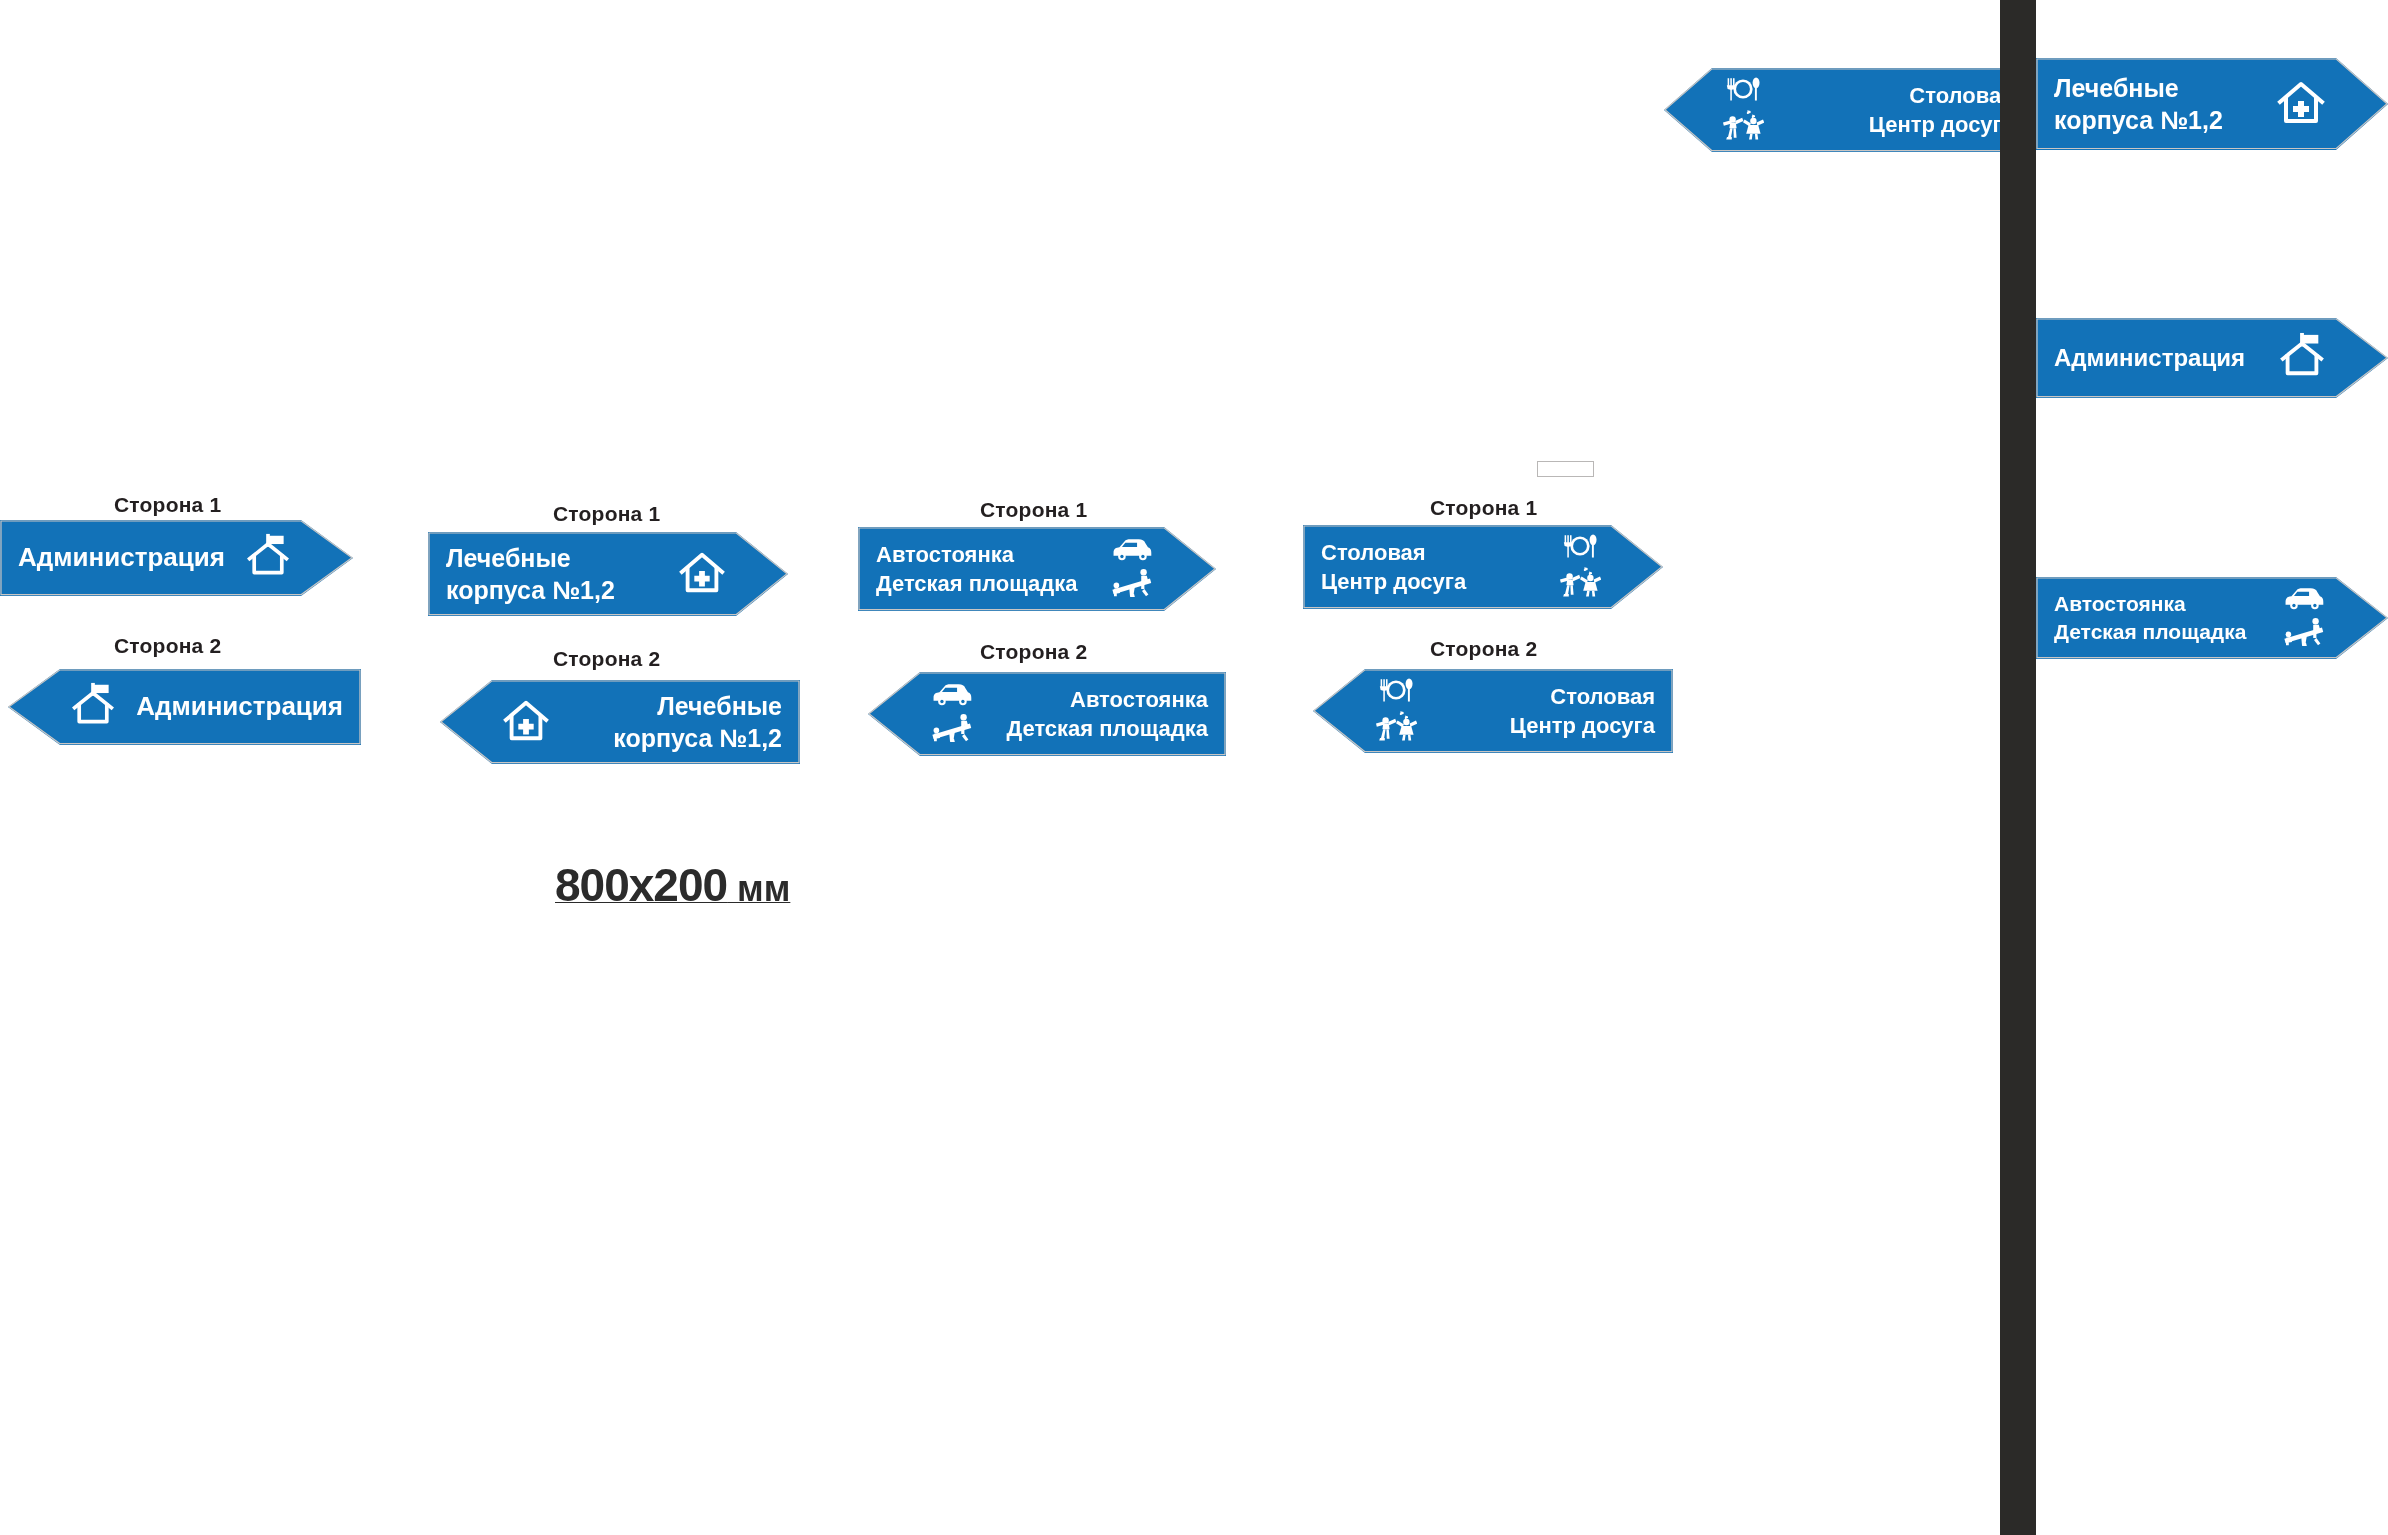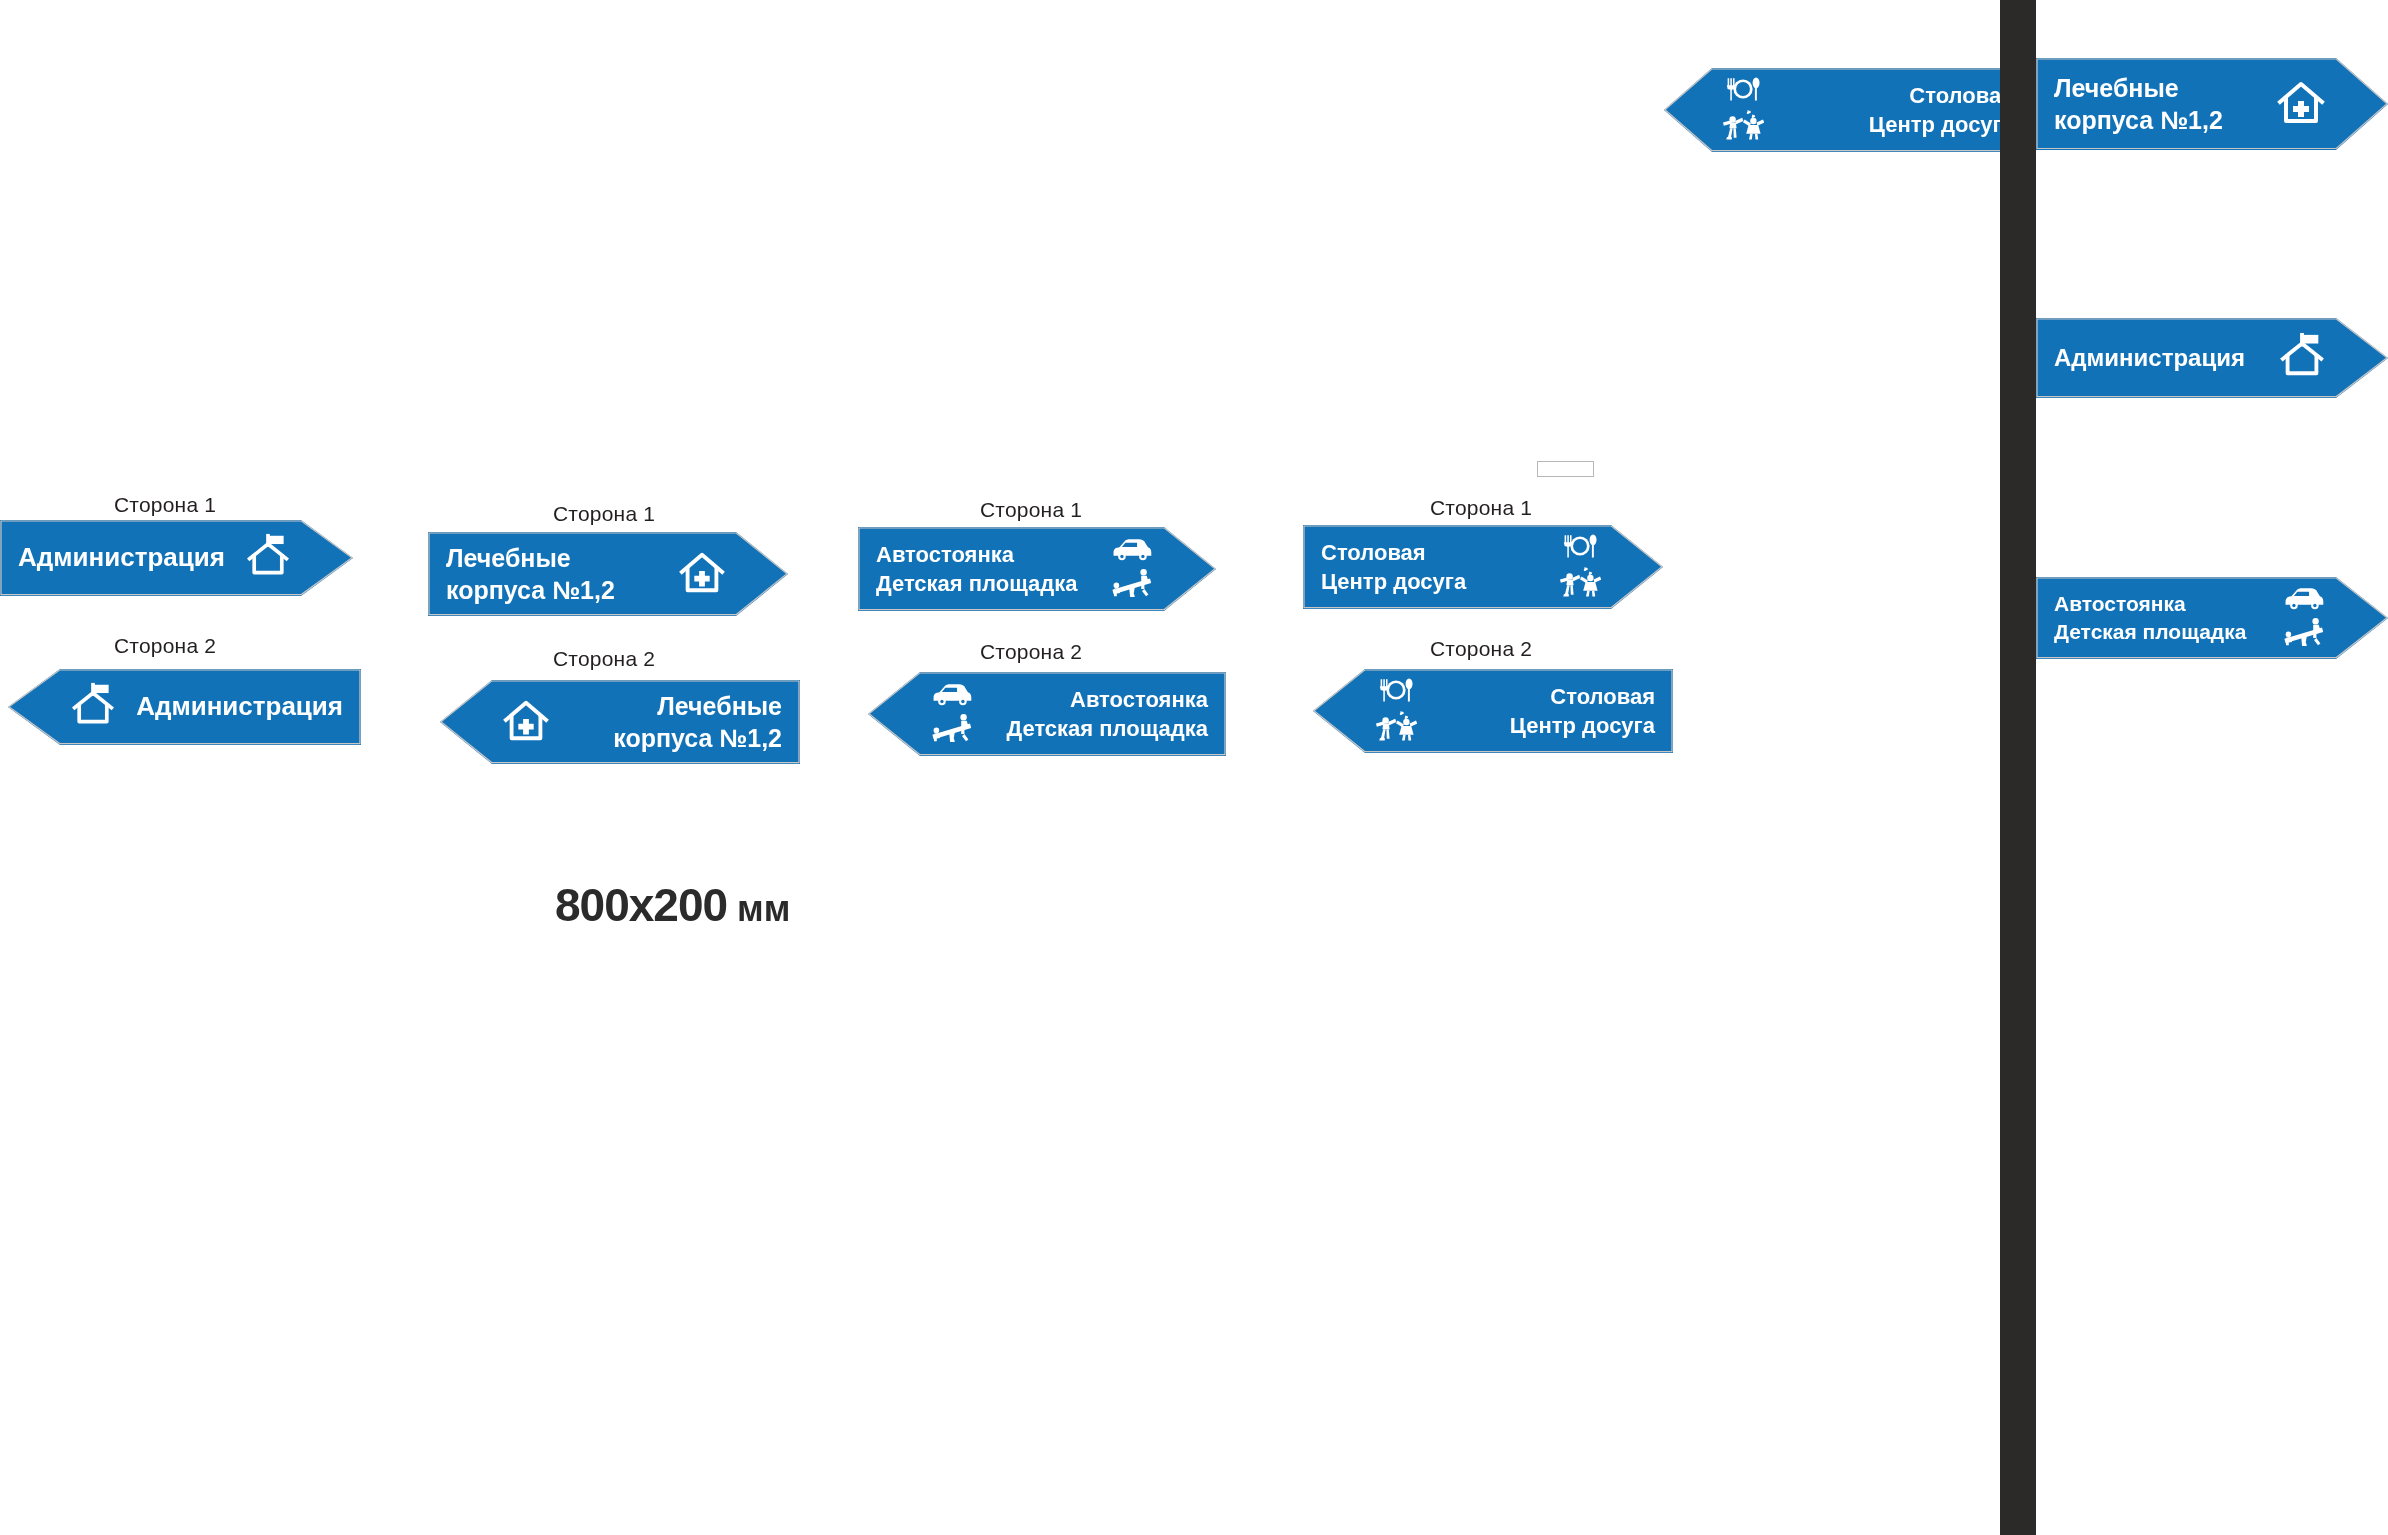--- a/index.html
+++ b/index.html
@@ -6,21 +6,21 @@
   body{
     width:2388px;height:1535px;position:relative;overflow:hidden;
     font-family:"Liberation Sans","DejaVu Sans",sans-serif;
     -webkit-font-smoothing:antialiased;
   }
 
   
   .side-caption{
     position:absolute;
     font-size:21px;
-    font-weight:normal;
+    font-weight:bold;
     color:#231f20;
     letter-spacing:0.2px;
     white-space:nowrap;
   }
 
   
   .dim-label{
     position:absolute;
     color:#2b2b2b;
     white-space:nowrap;
@@ -383,21 +383,21 @@
             <path d="M56 26 L72 36 L68 43 L52 33 Z"></path>
             <path d="M70 62 L76 62 L74 76 L67 76 Z"></path>
             <path d="M82 62 L88 62 L90 76 L83 76 Z"></path>
           </g>
         </svg>
       </span>
     </div>
   </div>
 </div>
 
-<div class="dim-label" style="left:555px;top:878px;">
+<div class="dim-label" style="left:555px;top:858px;text-decoration:underline;">
   <span class="big">800x200</span><span class="small"> мм</span>
 </div>
 
 <div class="sign left" style="--tip:48px;left:1664px;top:68px;width:368px;height:84px;">
   <div class="plate"></div>
   <svg class="frame" viewBox="0 0 370 84" preserveAspectRatio="none">
     <polygon points="48,1 369,1 369,83 48,83 1,42"></polygon>
   </svg>
   <div class="sign-body">
     <div class="txtcol">

